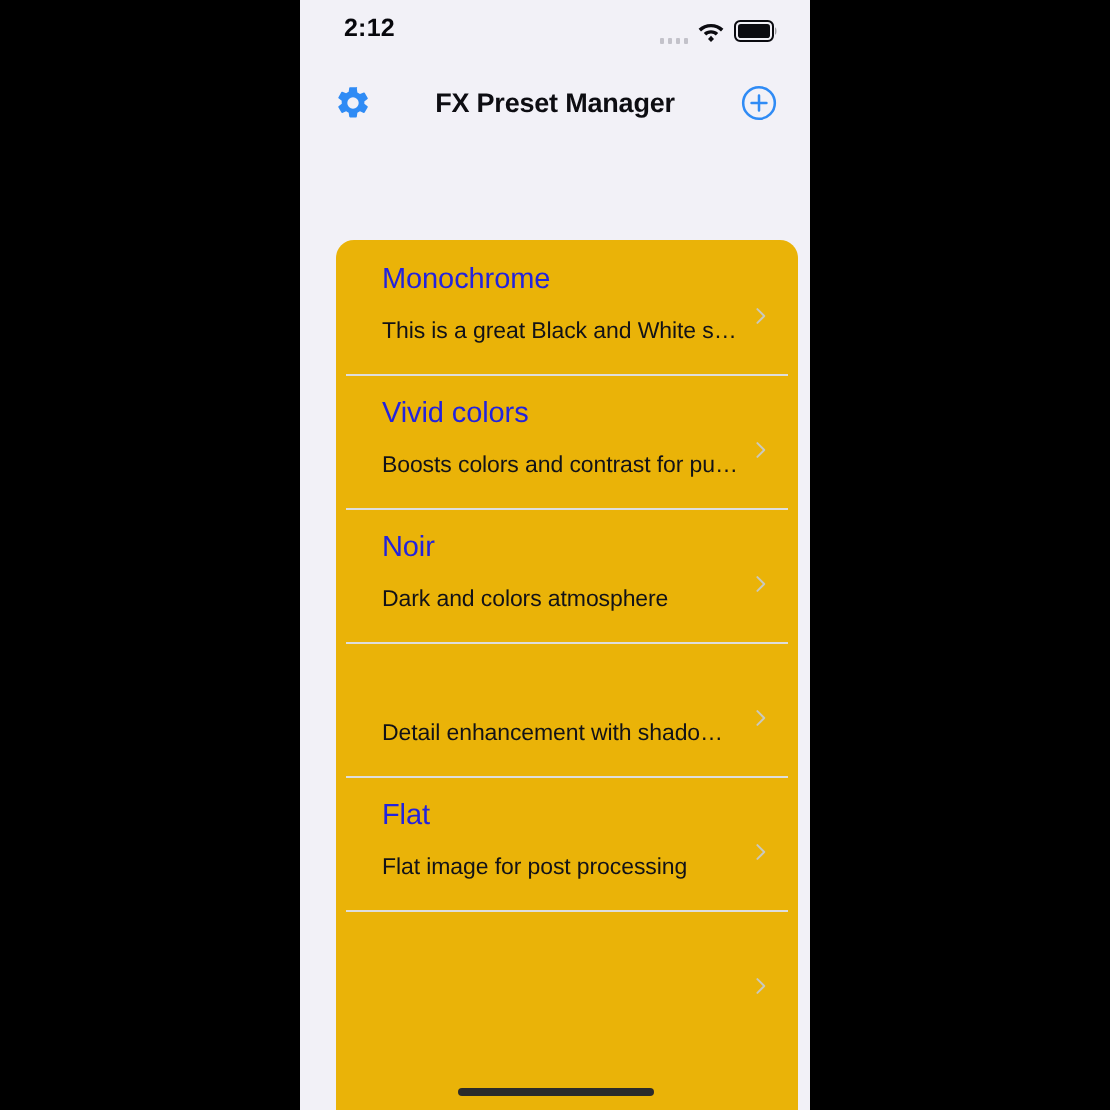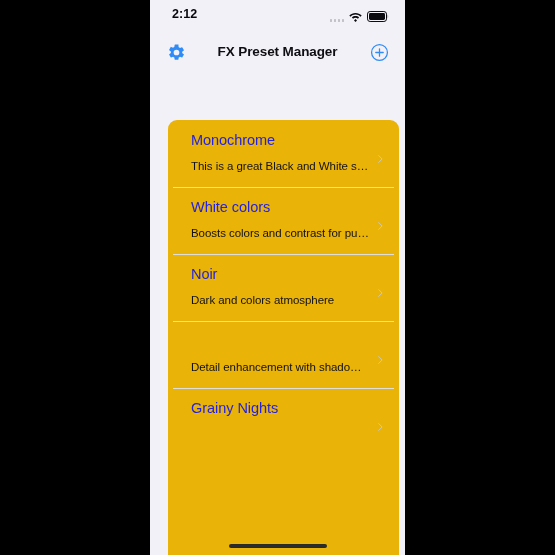--- a/index.html
+++ b/index.html
@@ -248,21 +248,21 @@
         <span class="row-chevron">
           <svg width="9" height="9" viewBox="0 0 10 10">
               <path d="M3 1.2L6.8 5L3 8.8" fill="none" stroke="#c9c9c0" stroke-width="1.1" stroke-linecap="round" stroke-linejoin="round"></path>
             </svg>
         </span>
       </div>
 
 
       <div class="list-row">
         <div class="row-sep"></div>
-        <div class="row-title">White colors</div>
+        <div class="row-title">Vivid colors</div>
         <div class="row-subtitle">Boosts colors and contrast for punch</div>
         <span class="row-chevron">
           <svg width="9" height="9" viewBox="0 0 10 10">
               <path d="M3 1.2L6.8 5L3 8.8" fill="none" stroke="#c9c9c0" stroke-width="1.1" stroke-linecap="round" stroke-linejoin="round"></path>
             </svg>
         </span>
       </div>
 
       <div class="list-row">
         <div class="row-sep"></div>
@@ -278,24 +278,33 @@
       <div class="list-row">
         <div class="row-sep"></div>
         <div class="row-subtitle">Detail enhancement with shadow bo...</div>
         <span class="row-chevron">
           <svg width="9" height="9" viewBox="0 0 10 10">
               <path d="M3 1.2L6.8 5L3 8.8" fill="none" stroke="#c9c9c0" stroke-width="1.1" stroke-linecap="round" stroke-linejoin="round"></path>
             </svg>
         </span>
       </div>
 
-
-      <div class="list-row">
-        <div class="row-sep"></div>
-        <div class="row-title">Grainy Nights</div>
+      <div class="list-row">
+        <div class="row-sep"></div>
+        <div class="row-title">Flat</div>
+        <div class="row-subtitle">Flat image for post processing</div>
+        <span class="row-chevron">
+          <svg width="9" height="9" viewBox="0 0 10 10">
+              <path d="M3 1.2L6.8 5L3 8.8" fill="none" stroke="#c9c9c0" stroke-width="1.1" stroke-linecap="round" stroke-linejoin="round"></path>
+            </svg>
+        </span>
+      </div>
+
+      <div class="list-row">
+        <div class="row-sep"></div>
         <span class="row-chevron">
           <svg width="9" height="9" viewBox="0 0 10 10">
               <path d="M3 1.2L6.8 5L3 8.8" fill="none" stroke="#c9c9c0" stroke-width="1.1" stroke-linecap="round" stroke-linejoin="round"></path>
             </svg>
         </span>
       </div>
 
     </div>
 
     <div class="home-indicator"></div>

